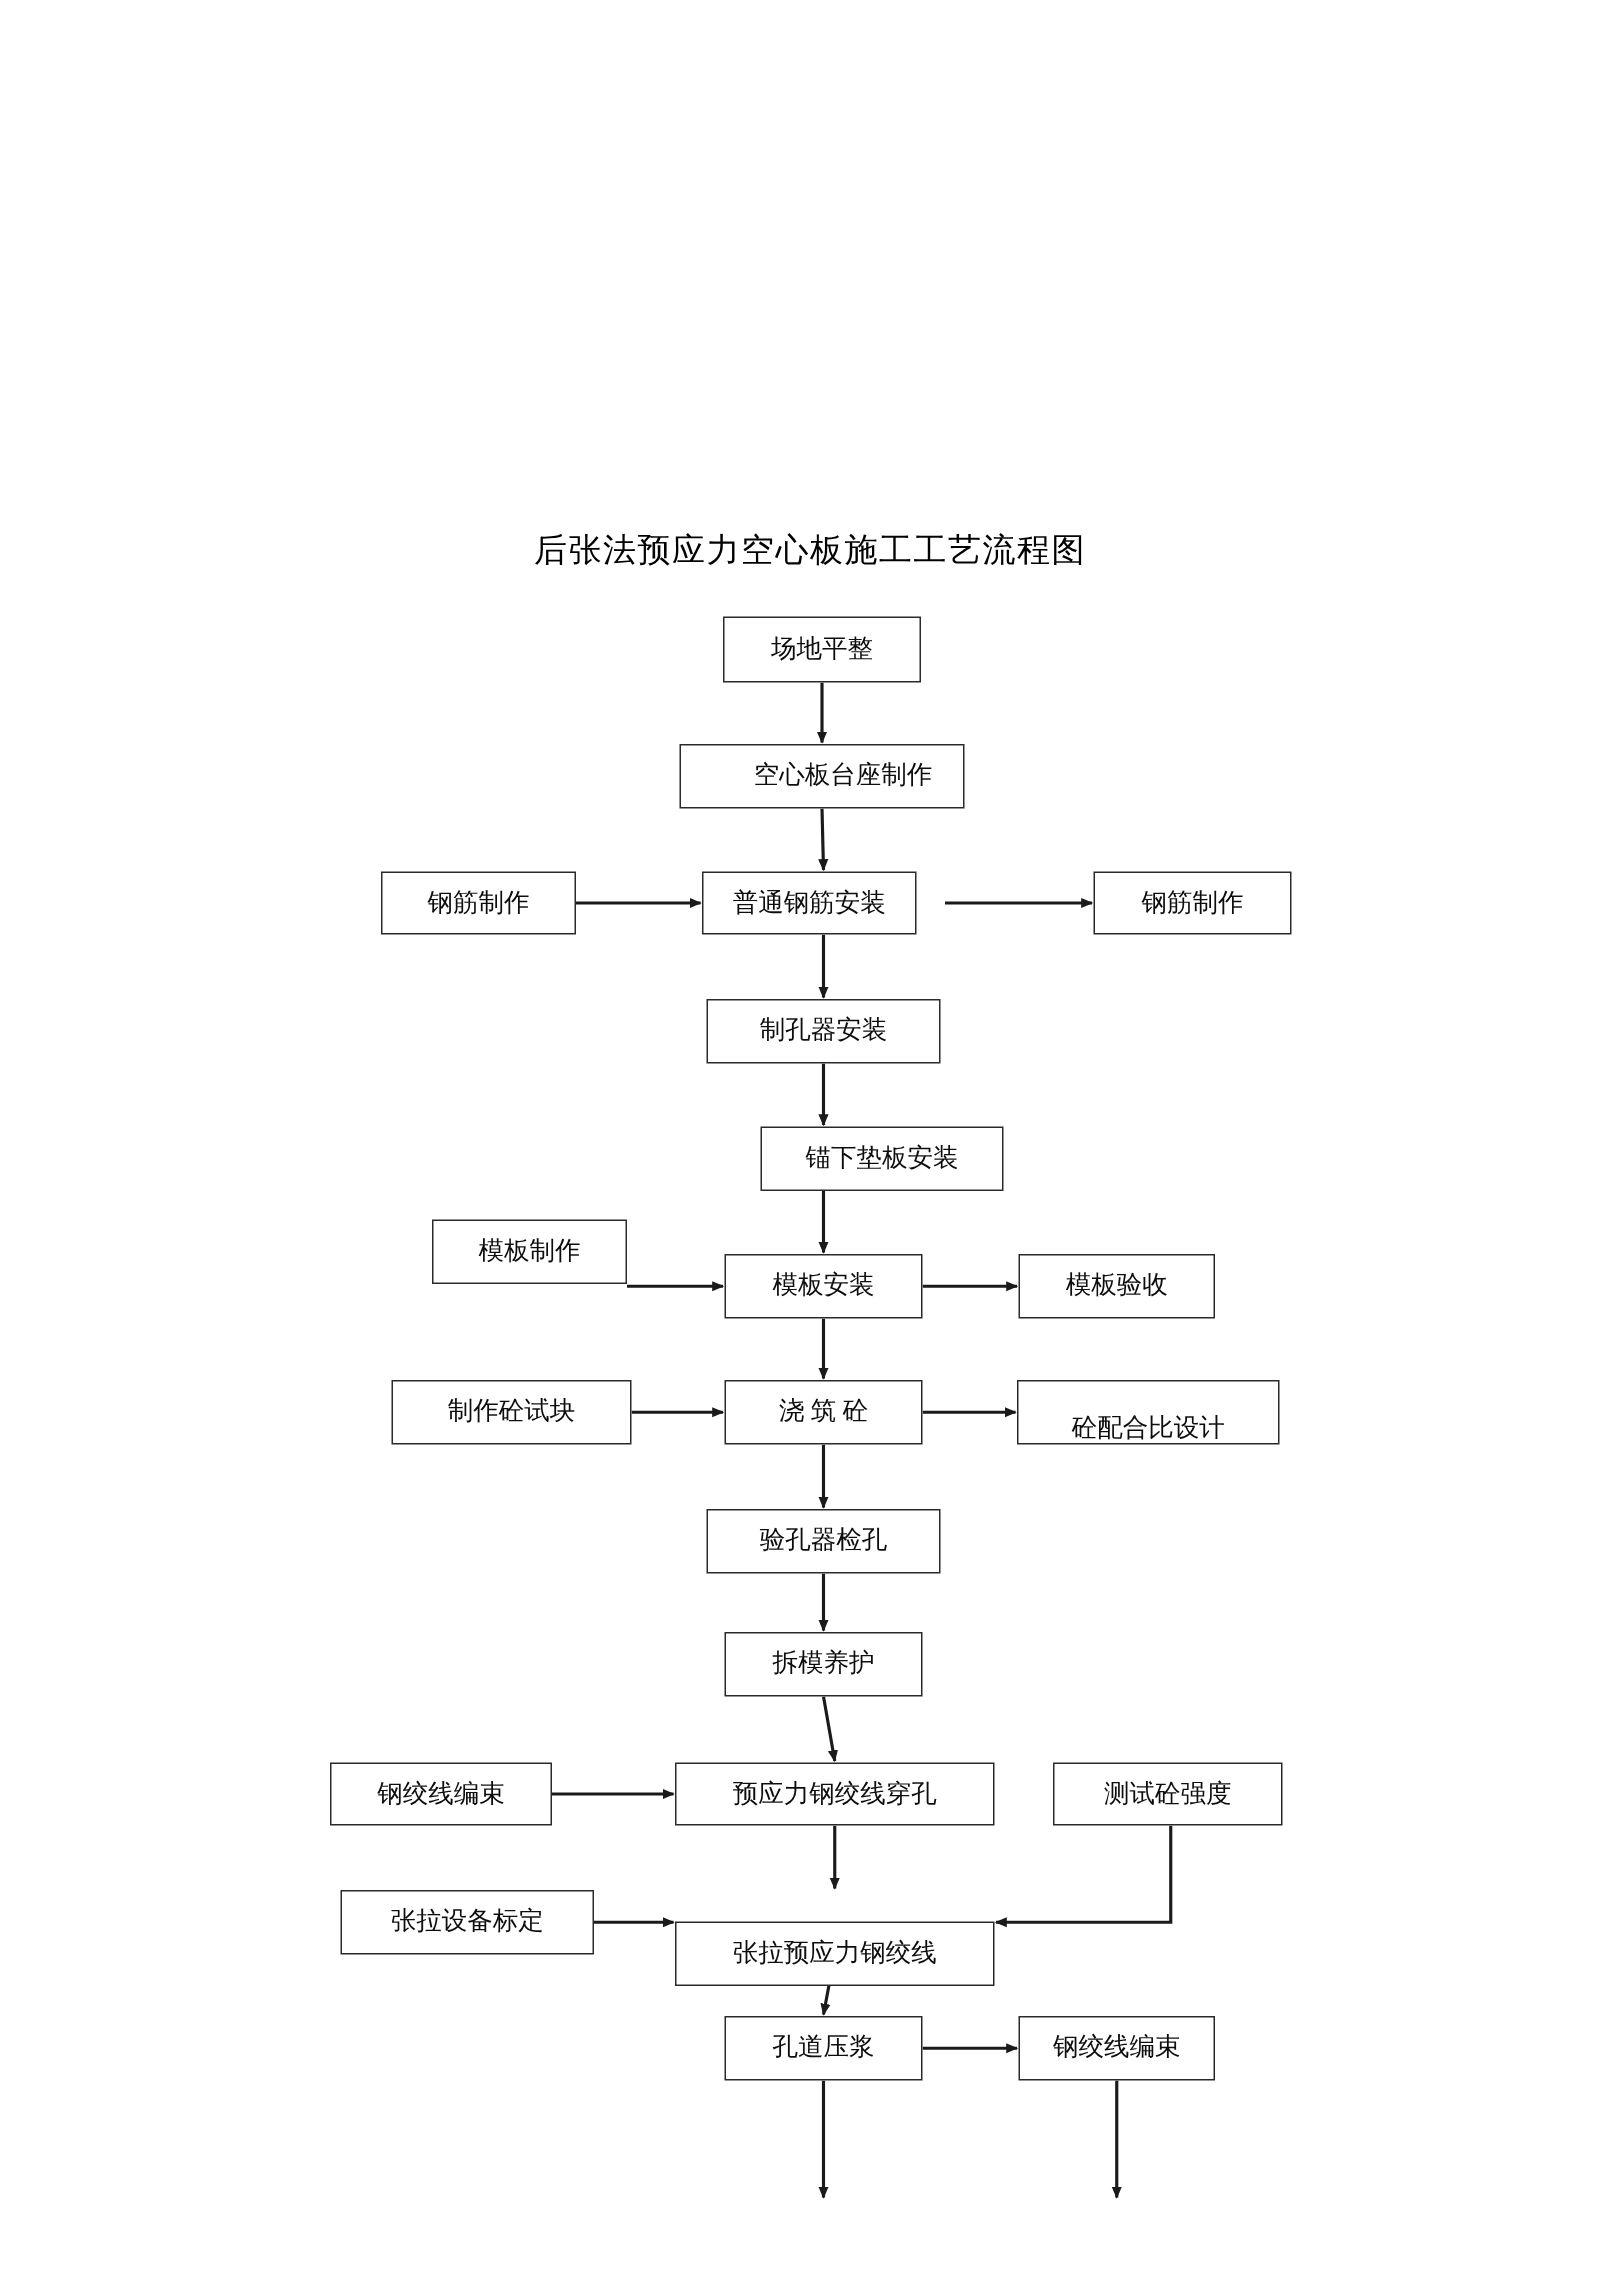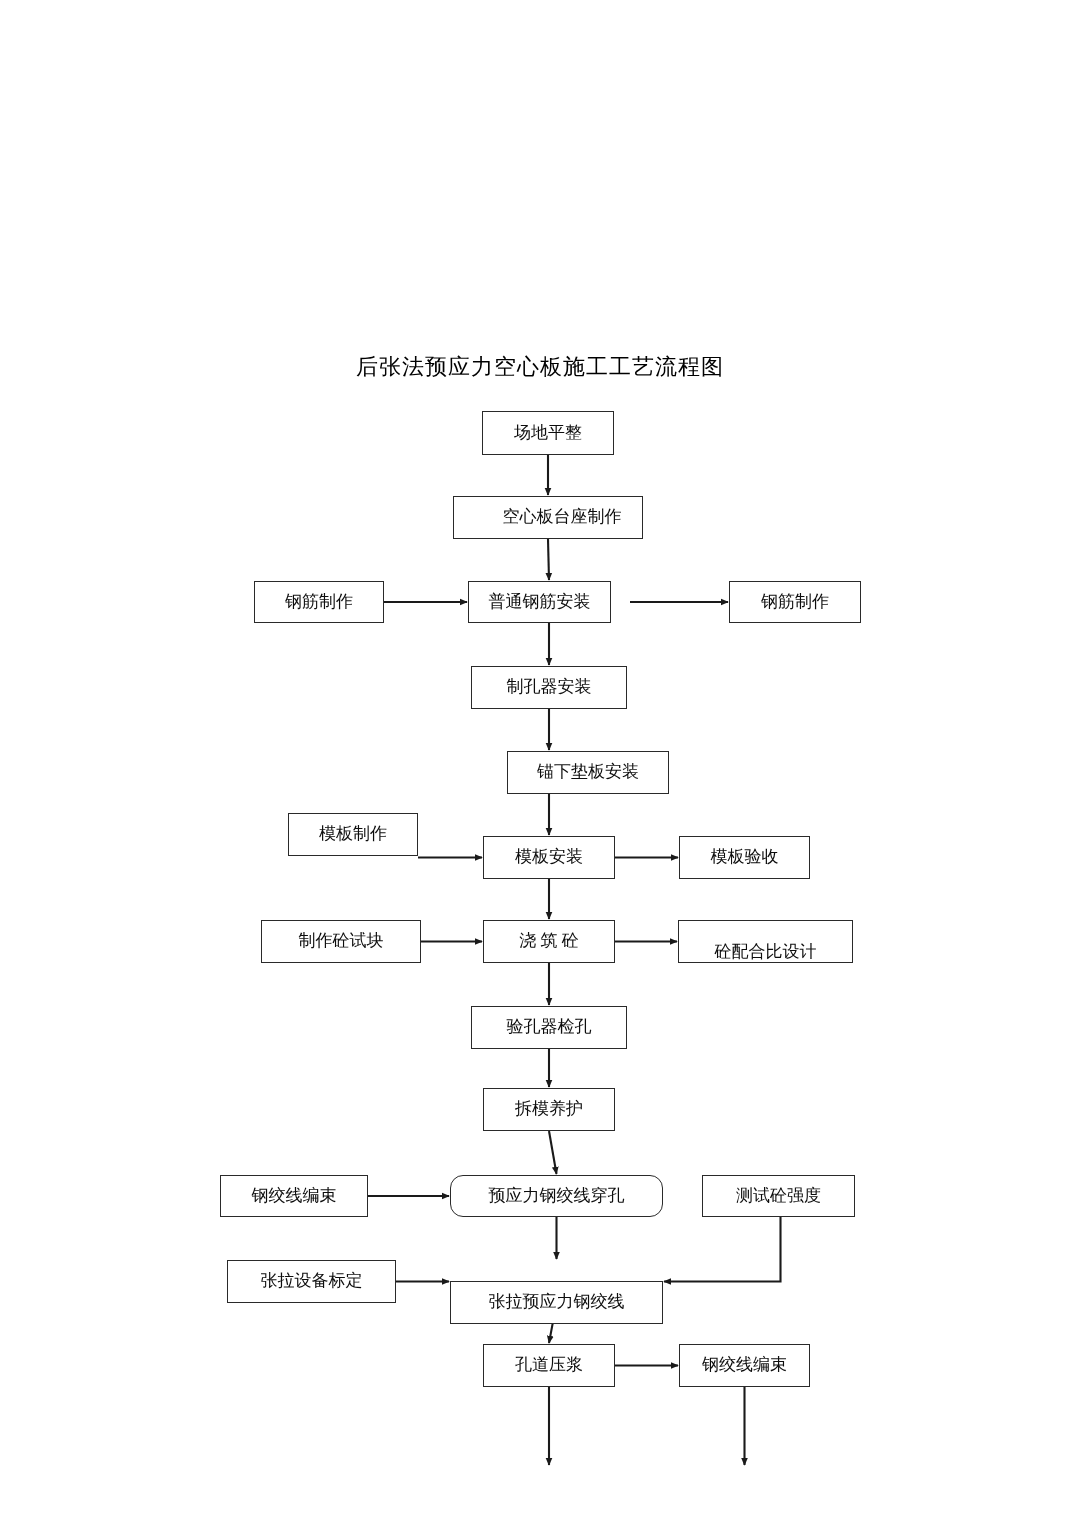--- a/index.html
+++ b/index.html
@@ -142,21 +142,21 @@
       </div>
       <div class="node" style="left: 471px; top: 1006px; width: 156px; height: 43px;">
         <span>验孔器检孔</span>
       </div>
       <div class="node" style="left: 483px; top: 1088px; width: 132px; height: 43px;">
         <span>拆模养护</span>
       </div>
       <div class="node" style="left: 220px; top: 1175px; width: 148px; height: 42px;">
         <span>钢绞线编束</span>
       </div>
-      <div class="node" style="left: 450px; top: 1175px; width: 213px; height: 42px; border-radius: 13px;">
+      <div class="node" style="left: 450px; top: 1175px; width: 213px; height: 42px;">
         <span>预应力钢绞线穿孔</span>
       </div>
       <div class="node" style="left: 702px; top: 1175px; width: 153px; height: 42px;">
         <span>测试砼强度</span>
       </div>
       <div class="node" style="left: 227px; top: 1260px; width: 169px; height: 43px;">
         <span>张拉设备标定</span>
       </div>
       <div class="node" style="left: 450px; top: 1260px; width: 213px; height: 43px; margin-top: 21px;">
         <span>张拉预应力钢绞线</span>

